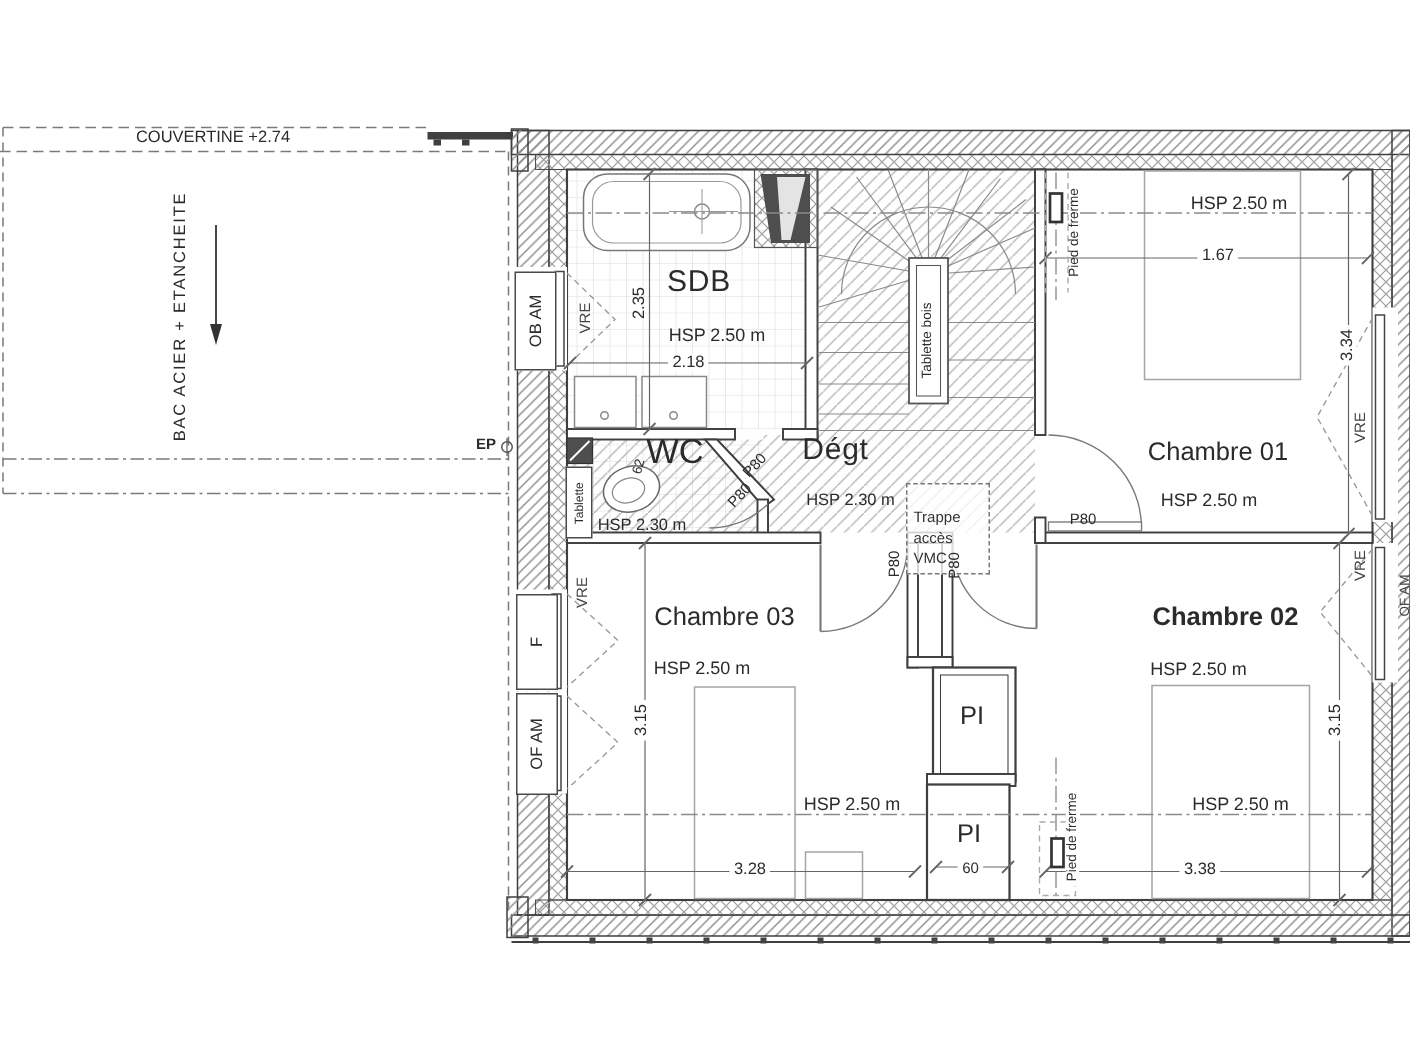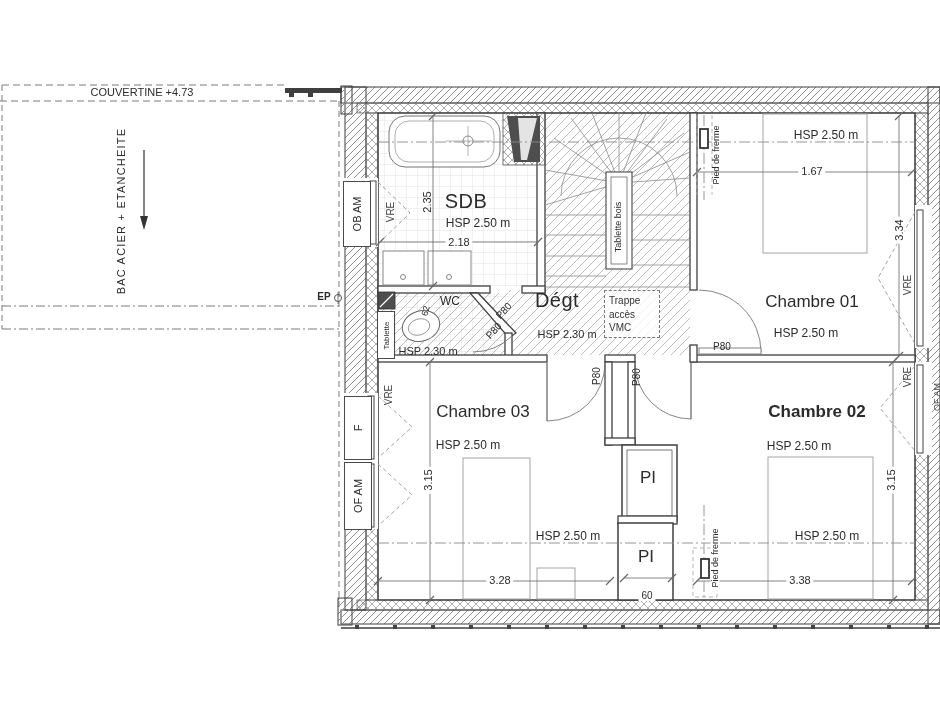--- a/index.html
+++ b/index.html
@@ -4,36 +4,36 @@
 <style>
   html,body{margin:0;padding:0;background:#fff;}
   #plan{position:relative;width:940px;height:705px;background:#fff;overflow:hidden;
         font-family:"Liberation Sans",sans-serif;color:#2e2e2e;}
   #plan svg{position:absolute;left:0;top:0;}
   .lbl{position:absolute;transform:translate(-50%,-50%);white-space:nowrap;color:#2b2b2b;line-height:1;}
   .v{transform:translate(-50%,-50%) rotate(-90deg);}
   .r47{transform:translate(-50%,-50%) rotate(-47deg);}
   .r75{transform:translate(-50%,-50%) rotate(-76deg);}
   .sz20{font-size:20px;letter-spacing:.5px;}
-  .sz18{font-size:12px;}
+  .sz18{font-size:23px;}
   .sz17{font-size:17px;}
   .sz12{font-size:12px;}
   .sz11{font-size:11px;}
   .sz10{font-size:10px;}
   .sz9{font-size:9px;}
   .sz8{font-size:8px;}
   .bold{font-weight:bold;}
   .ls1{letter-spacing:1.2px;}
   .bgw{background:#fff;padding:0 3px;}
   .gray{color:#444;}
   .jbox{position:absolute;border:1px solid #4a4a4a;background:#fff;display:flex;
         align-items:center;justify-content:center;z-index:5;}
   .jbox span{transform:rotate(-90deg);white-space:nowrap;color:#2b2b2b;}
   .trappe{position:absolute;border:1px dashed #777;background:rgba(255,255,255,.78);
-          padding:3px 2px 2px 4px;z-index:5;}
+          padding:16px 2px 2px 4px;z-index:5;margin-top:32px;}
   .trappe div{font-size:10px;line-height:1.35;color:#333;}
   .lbl{z-index:6;}
 </style>
 </head>
 <body>
 
 <div id="plan">
 
   <svg width="940" height="705" viewBox="0 0 940 705">
     <defs>
@@ -233,31 +233,31 @@
       <path d="M704,505 V600" stroke-dasharray="11,3,2,3"></path>
       <path d="M697,115 V195 M712,115 V195" stroke-dasharray="4,3" stroke="#aaa"></path>
       <rect x="693" y="548" width="24" height="49" stroke-dasharray="4,3" stroke="#aaa"></rect>
     </g>
     <g fill="#fff" stroke="#333" stroke-width="1.8">
       <rect x="700" y="129" width="8" height="19"></rect>
       <rect x="701" y="559" width="8" height="19"></rect>
     </g>
   </svg>
 
-  <div class="lbl sz11" style="left:142px;top:92px;">COUVERTINE +4.73</div>
+  <div class="lbl sz11" style="left:142px;top:92px;">COUVERTINE +2.74</div>
   <div class="lbl v sz11 ls1" style="left:121px;top:211px;">BAC ACIER + ETANCHEITE</div>
   <div class="lbl sz10 bold" style="left:324px;top:297px;">EP</div>
 
   <div class="jbox" style="left:343px;top:181px;width:26px;height:64px;">
       <span class="sz11">OB AM</span>
     </div>
   <div class="lbl v sz10 gray" style="left:391px;top:212px;">VRE</div>
 
   <div class="lbl v sz11" style="left:427px;top:202px;">2.35</div>
-  <div class="lbl sz20" style="left:466px;top:201px;">SDB</div>
+  <div class="lbl sz20" style="left:466px;top:188px;">SDB</div>
   <div class="lbl sz12" style="left:478px;top:223px;">HSP 2.50 m</div>
   <div class="lbl sz11 bgw" style="left:459px;top:242px;">2.18</div>
 
   <div class="jbox" style="left:377px;top:311px;width:16px;height:46px;">
       <span class="sz8">Tablette</span>
     </div>
   <div class="lbl sz18" style="left:450px;top:301px;">WC</div>
   <div class="lbl r75 sz9" style="left:426px;top:311px;">62</div>
   <div class="lbl sz11" style="left:428px;top:351px;">HSP 2.30 m</div>
   <div class="lbl r47 sz10" style="left:504px;top:311px;">P80</div>
@@ -295,21 +295,21 @@
 
   <div class="jbox" style="left:344px;top:396px;width:26px;height:62px;">
       <span class="sz11">F</span>
     </div>
   <div class="jbox" style="left:344px;top:462px;width:26px;height:66px;">
       <span class="sz11">OF AM</span>
     </div>
 
   <div class="lbl sz17" style="left:648px;top:477px;">PI</div>
   <div class="lbl sz17" style="left:646px;top:556px;">PI</div>
-  <div class="lbl sz10 bgw" style="left:647px;top:596px;">60</div>
+  <div class="lbl sz10 bgw" style="left:647px;top:580px;">60</div>
 
   <div class="lbl sz17" style="left:817px;top:411px;font-weight:bold;">Chambre 02</div>
   <div class="lbl sz12" style="left:799px;top:446px;">HSP 2.50 m</div>
   <div class="lbl v sz11 bgw" style="left:891px;top:480px;">3.15</div>
   <div class="lbl sz12" style="left:827px;top:536px;">HSP 2.50 m</div>
   <div class="lbl sz11 bgw" style="left:800px;top:580px;">3.38</div>
   <div class="lbl v sz9 bgw" style="left:715px;top:558px;">Pied de frerme</div>
   <div class="lbl v sz10 gray" style="left:908px;top:377px;">VRE</div>
   <div class="lbl v sz9 gray" style="left:937px;top:397px;">OF AM</div>
 

